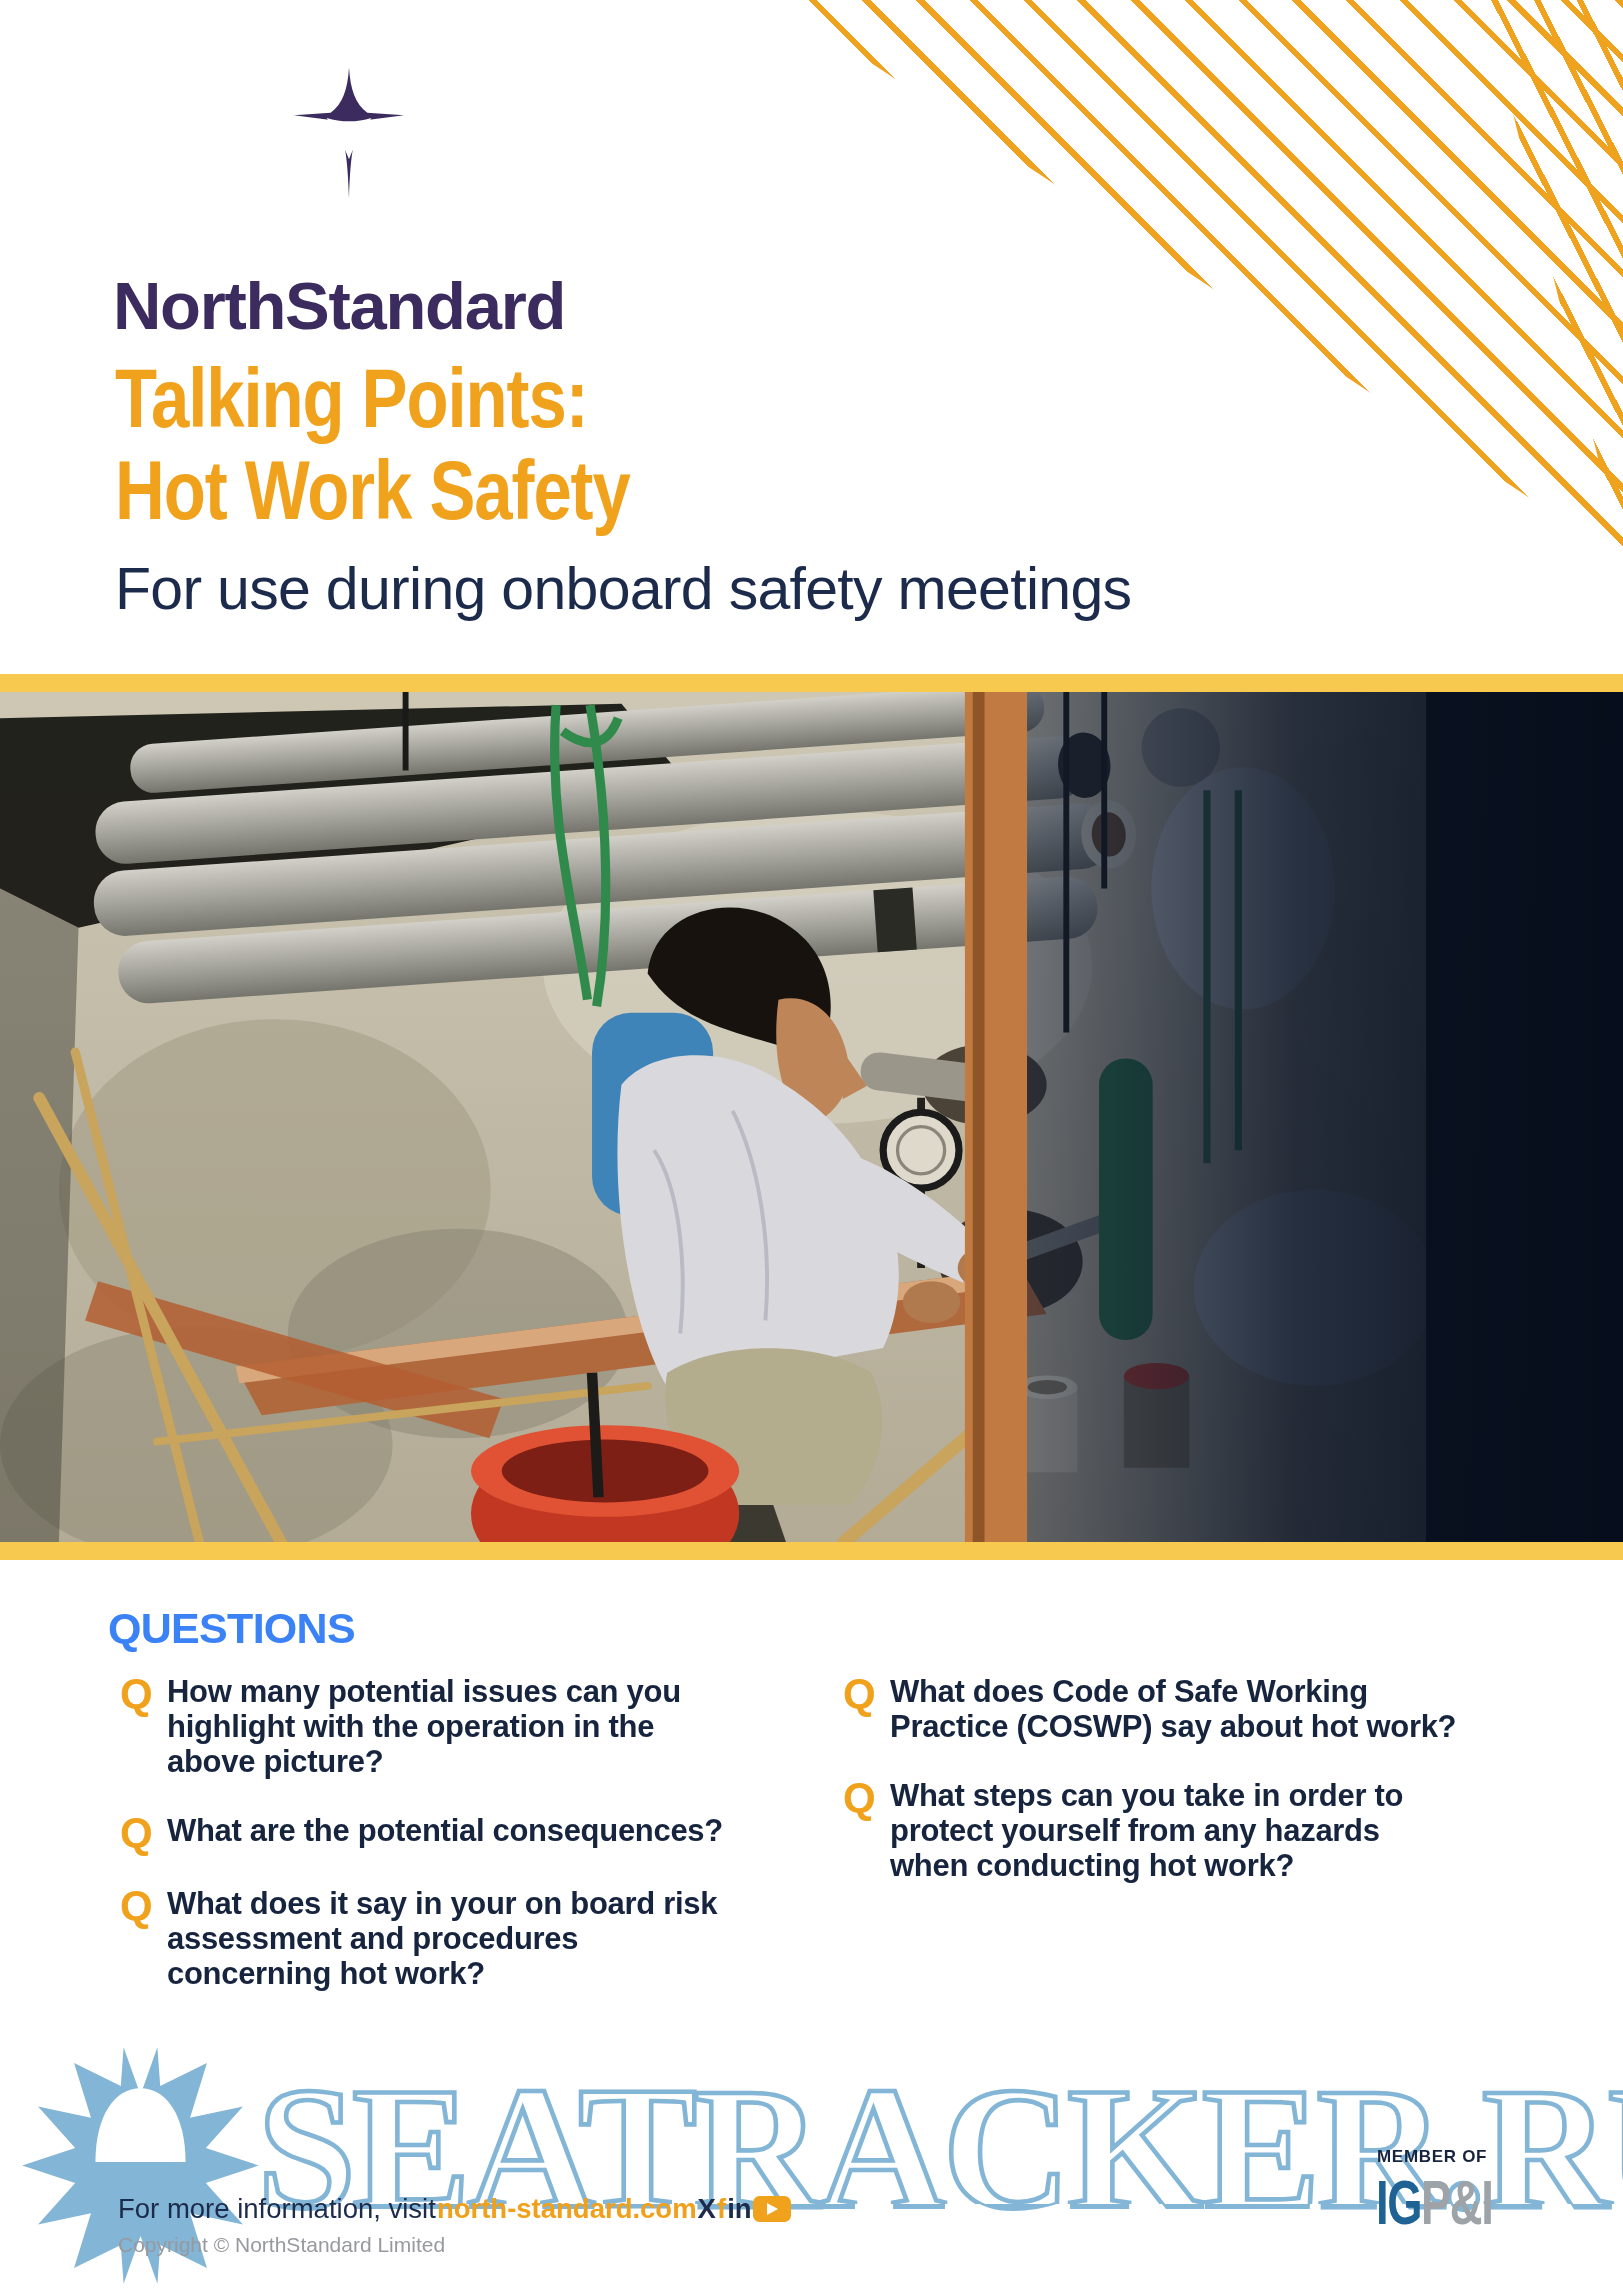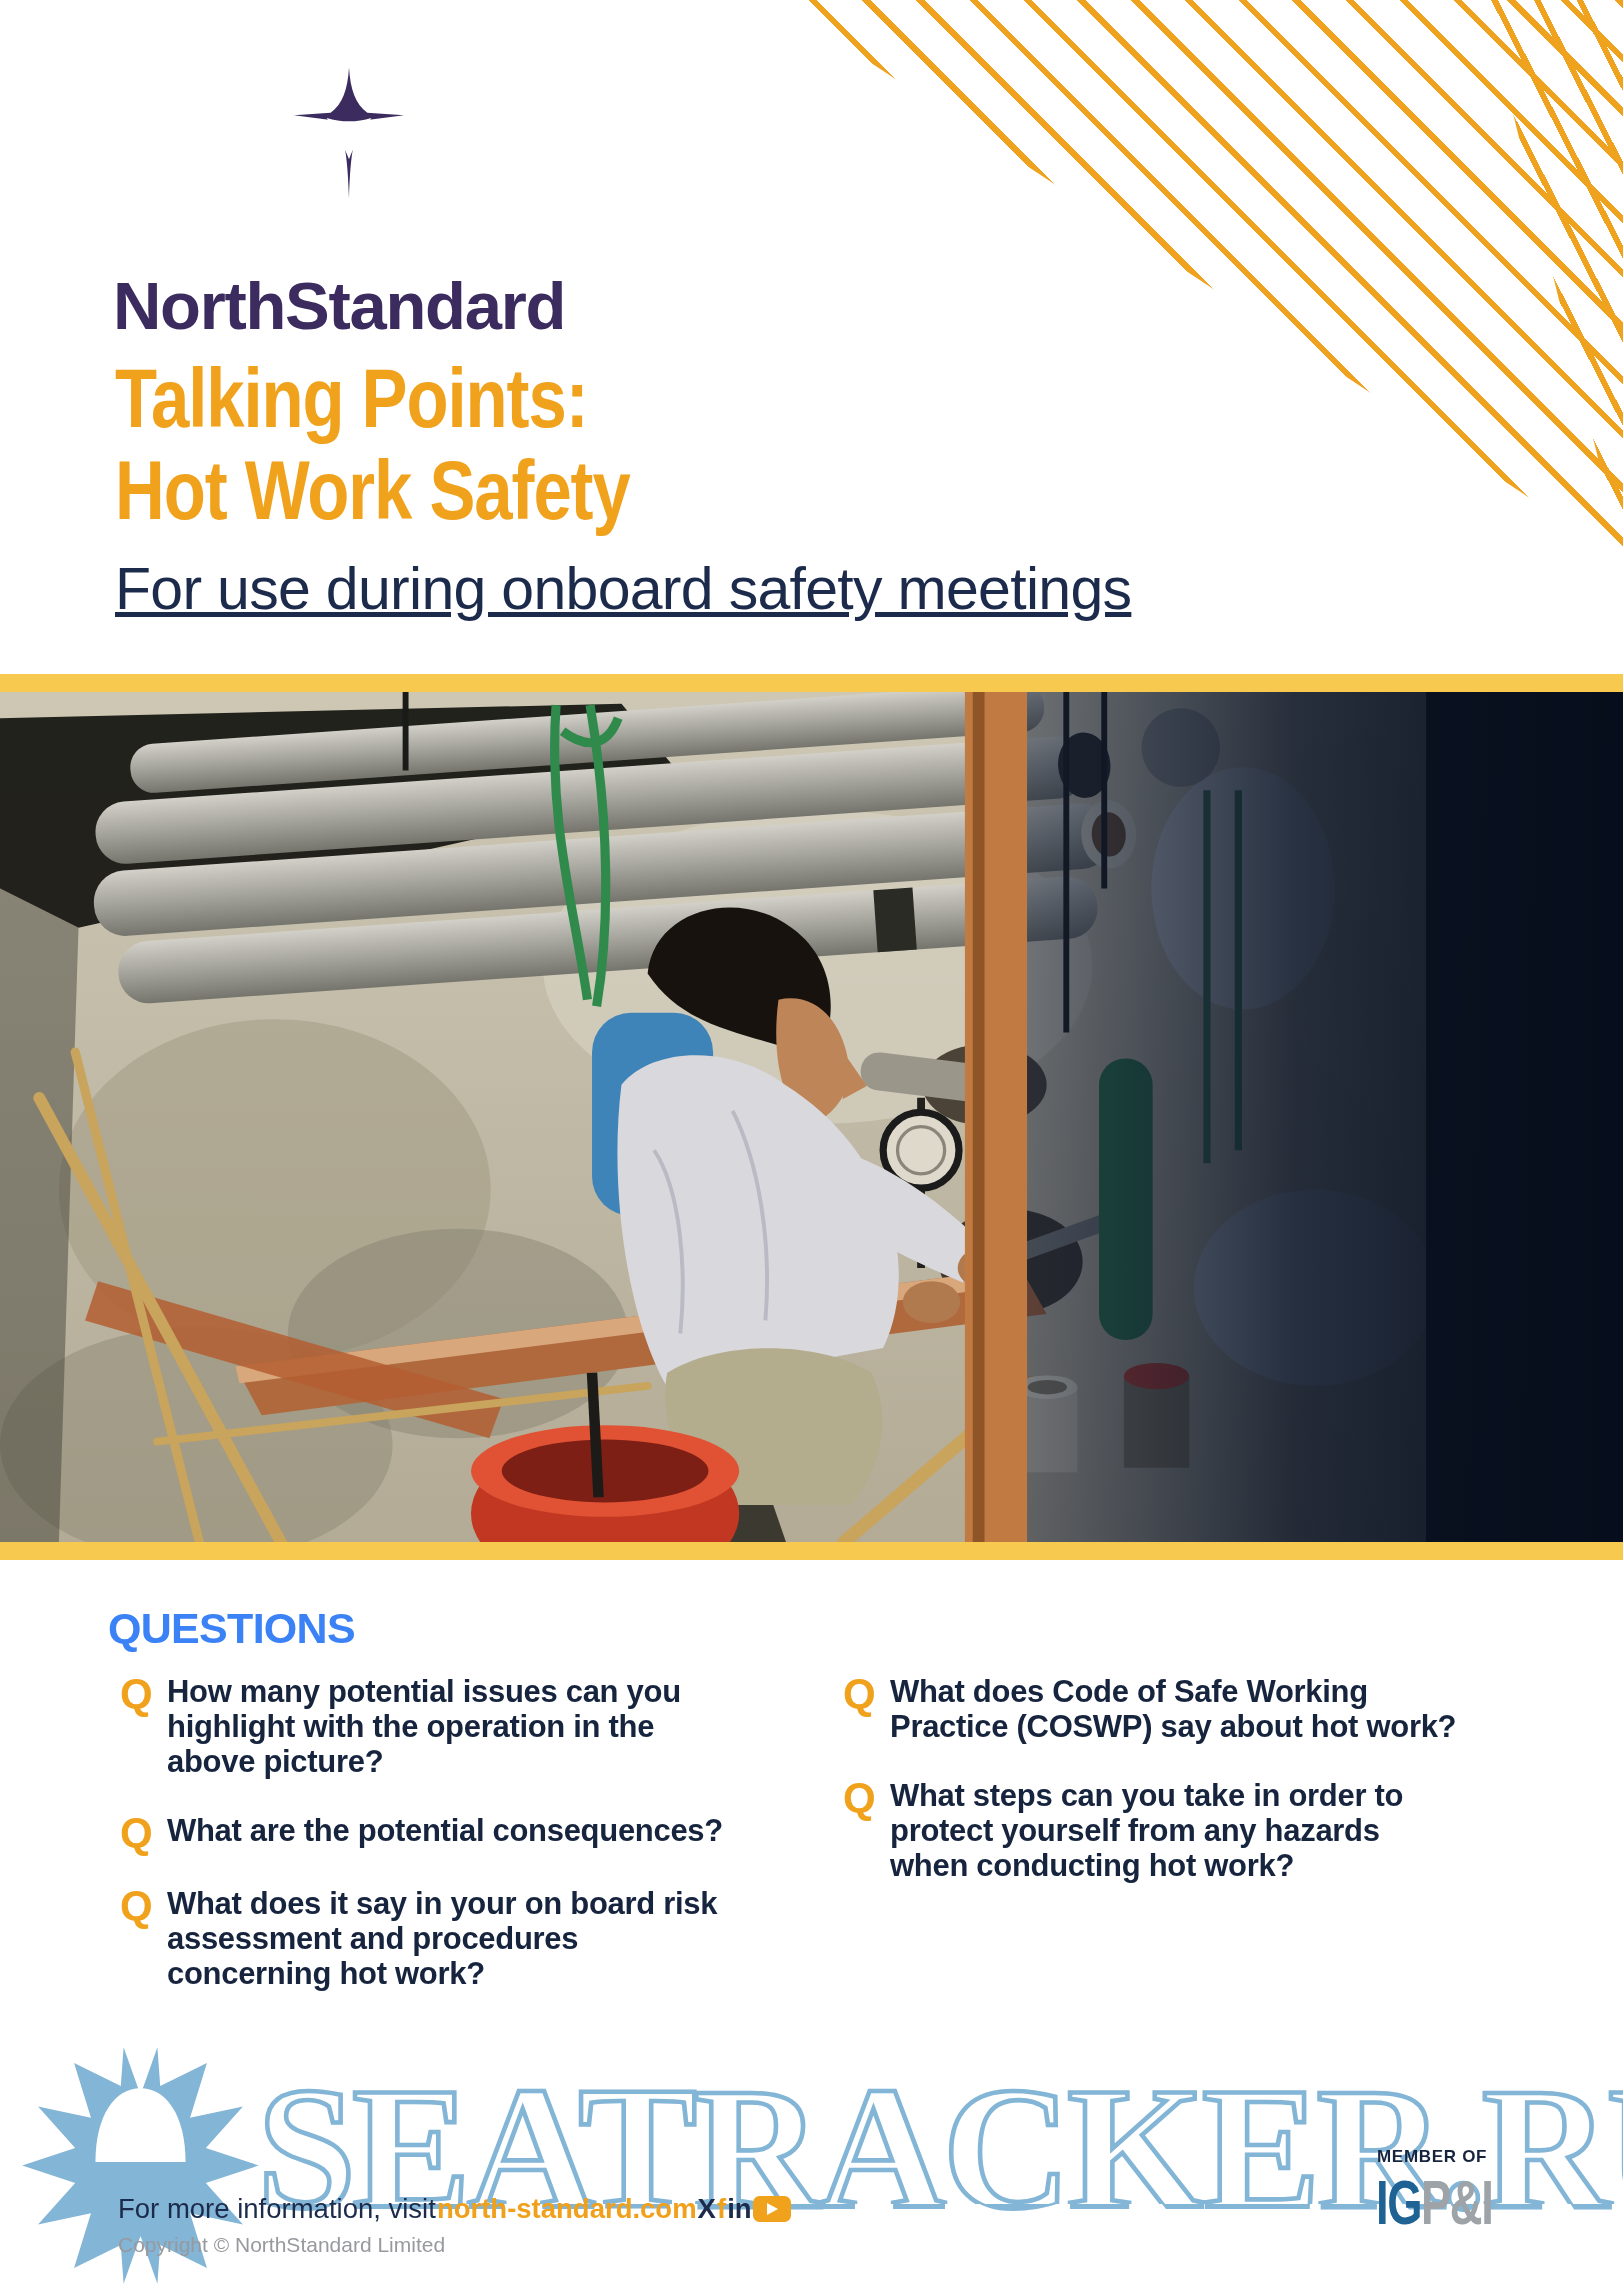--- a/index.html
+++ b/index.html
@@ -17,21 +17,21 @@
   
   .logo-star{position:absolute;left:290px;top:67px;width:118px;height:132px;}
   .wordmark{position:absolute;left:113px;top:267px;font-size:67px;font-weight:700;
     color:#3B2B5E;letter-spacing:-1.3px;}
 
   
   .title{position:absolute;left:115px;top:352px;font-size:84px;line-height:92px;
     font-weight:800;color:#F0A21D;letter-spacing:-1.3px;transform:scaleX(.82);
     transform-origin:left top;white-space:pre-line;}
   .subtitle{position:absolute;left:115px;top:555px;font-size:59px;font-weight:400;
-    color:#1C2B4B;letter-spacing:-0.7px;text-decoration:underline;}
+    color:#1C2B4B;letter-spacing:-0.7px;}
 
   
   .band{position:absolute;left:0;width:1623px;height:17.7px;background:#F7C94F;}
   .band.top{top:674px;}
   .band.bottom{top:1542px;}
   .photo{position:absolute;left:0;top:692px;width:1623px;height:851px;}
 
   
   .q-heading{position:absolute;left:108px;top:1604px;font-size:43px;font-weight:800;
     color:#3b82f6;letter-spacing:-0.7px;}

